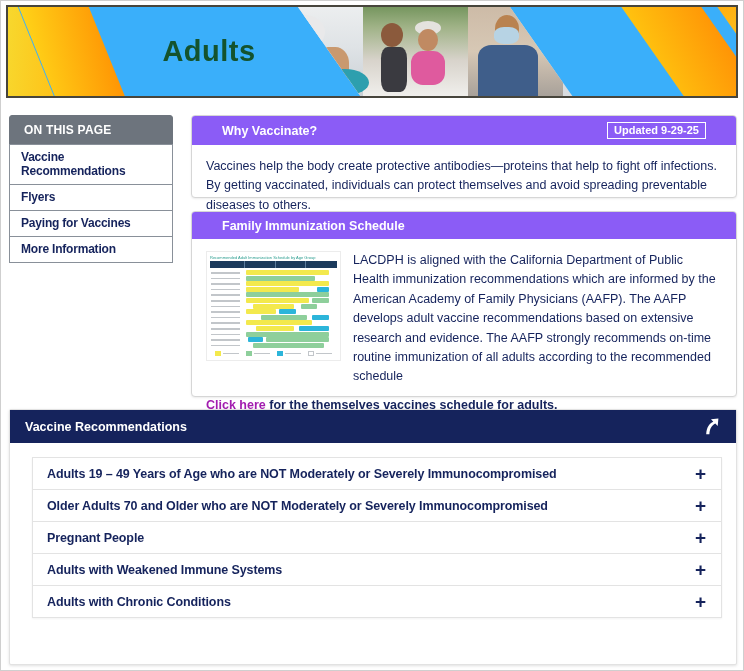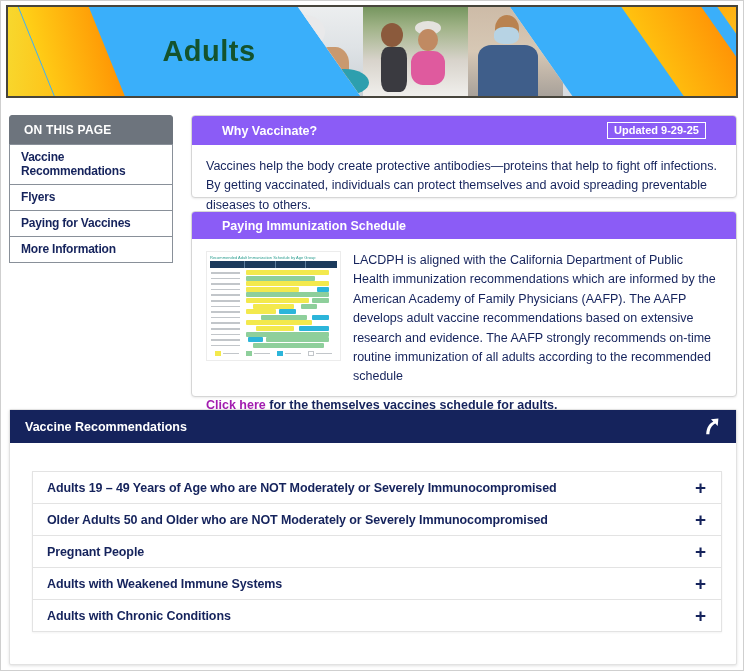--- a/index.html
+++ b/index.html
@@ -115,21 +115,21 @@
     position:absolute; left:8px; top:408px; width:728px; height:256px;
     background:#fff; border:1px solid #e2e2e2; border-radius:2px;
     box-shadow:0 1px 3px rgba(0,0,0,.12);
   }
   .vacc-header{
     background:#15235c; color:#fff; height:33px; display:flex;
     align-items:center; justify-content:space-between; padding:0 15px;
     font-weight:bold; font-size:12.5px;
   }
   .top-btn{ background:none; border:none; cursor:pointer; padding:2px; line-height:0; }
-  .accordion{ margin:29px 14px 0 22px; }
+  .accordion{ margin:15px 14px 0 22px; }
   .acc-item{
     background:#fff; border:1px solid #e3e3e3; margin-top:-1px; height:33px;
     display:flex; align-items:center; justify-content:space-between;
     padding:0 15px 0 14px; cursor:pointer; box-shadow:0 1px 2px rgba(0,0,0,.05);
   }
   .acc-label{ font-weight:bold; font-size:12.5px; color:#15235c; letter-spacing:-.1px; }
   .plus{ font-size:19px; font-weight:bold; color:#15235c; line-height:1; }
 </style>
 </head>
 <body>
@@ -173,21 +173,21 @@
 <section class="card" id="card-why">
   <div class="card-header">
     <span>Why Vaccinate?</span>
     <span class="badge">Updated 9-29-25</span>
   </div>
   <div class="card-body">Vaccines help the body create protective antibodies—proteins that help to fight off infections. By getting vaccinated, individuals can protect themselves and avoid spreading preventable diseases to others.</div>
 </section>
 
 <section class="card" id="card-sched">
   <div class="card-header">
-    <span>Paying Immunization Schedule</span>
+    <span>Family Immunization Schedule</span>
   </div>
   <div class="card-body">
     <div class="sched-row">
       <div class="thumb">
         <div class="t-title">Recommended Adult Immunization Schedule by Age Group</div>
         <div class="t-head"></div>
         <div class="t-grid">
           <div class="t-row">
               <div class="t-lbl"></div>
               <div class="t-bar c-y" style="left:28%;width:66%"></div>
@@ -287,21 +287,21 @@
         <path d="M2.2 16.2 C2.6 9.4 5.0 5.6 9.3 3.7 L7.0 1.3 L14.4 0.4 L13.7 7.9 L11.3 5.5 C7.7 7.3 5.7 10.6 5.4 16.2 Z" fill="#ffffff"></path>
       </svg>
     </button>
   </div>
   <div class="accordion">
     <div class="acc-item">
       <span class="acc-label">Adults 19 – 49 Years of Age who are NOT Moderately or Severely Immunocompromised</span>
       <span class="plus">+</span>
     </div>
     <div class="acc-item">
-      <span class="acc-label">Older Adults 50 and Older who are NOT Moderately or Severely Immunocompromised</span>
+      <span class="acc-label">Older Adults 70 and Older who are NOT Moderately or Severely Immunocompromised</span>
       <span class="plus">+</span>
     </div>
     <div class="acc-item">
       <span class="acc-label">Pregnant People</span>
       <span class="plus">+</span>
     </div>
     <div class="acc-item">
       <span class="acc-label">Adults with Weakened Immune Systems</span>
       <span class="plus">+</span>
     </div>

